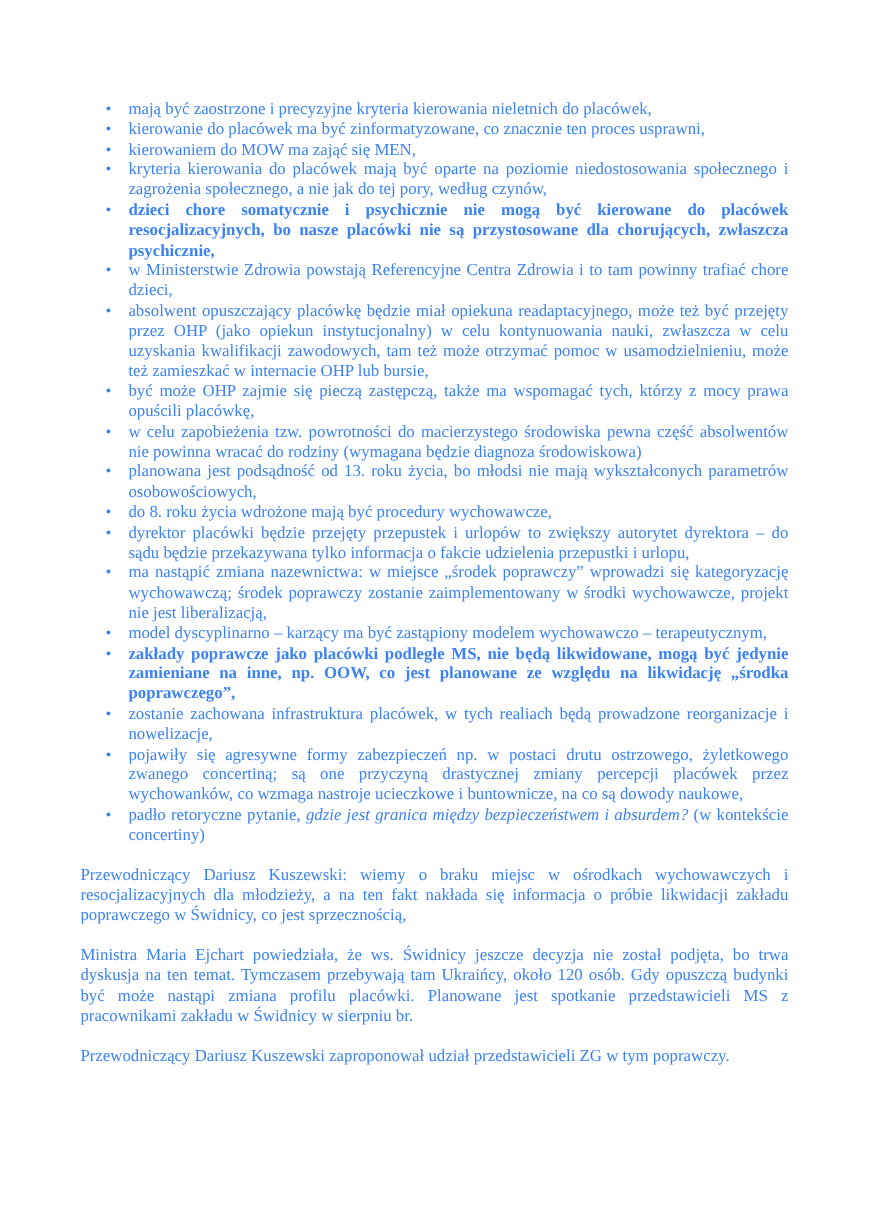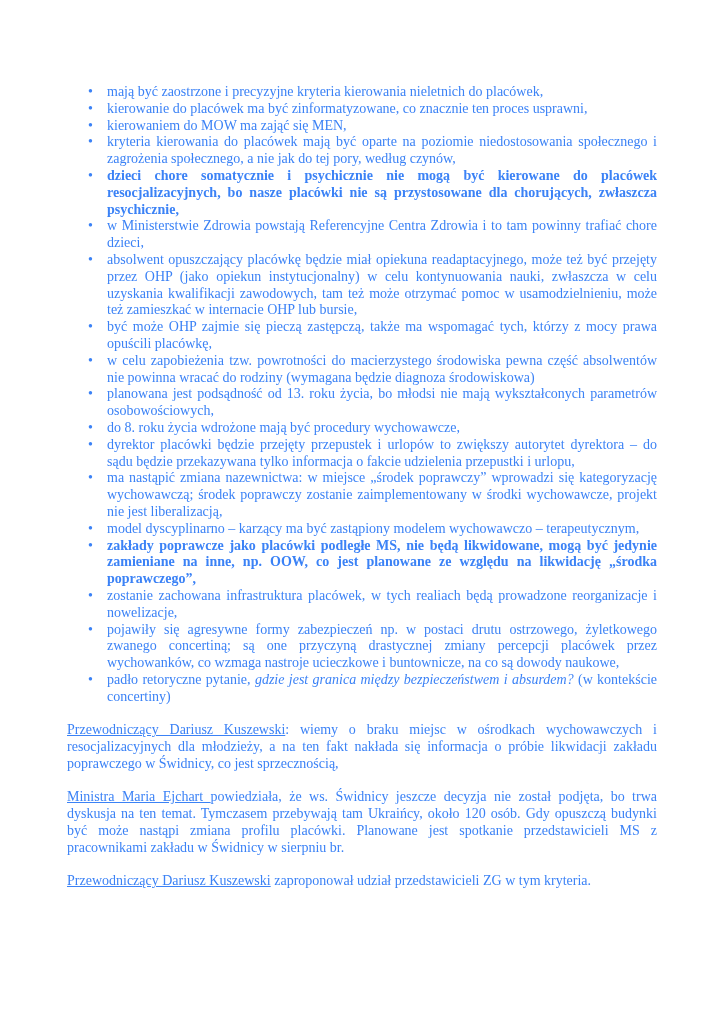--- a/index.html
+++ b/index.html
@@ -41,21 +41,21 @@
     left: 21px;
     top: 0;
   }
   .paragraphs p {
     margin: 16.8px 0 0 0;
     text-align: justify;
   }
   .run.normal    { font-weight: normal; font-style: normal; text-decoration: none; }
   .run.bold      { font-weight: bold; margin-top: 42px; }
   .run.italic    { font-style: italic; }
-  .run.underline { text-decoration: underline; }
+  .run.underline { }
 </style>
 </head>
 <body>
 
 <div class="page">
   <div class="content">
     <ul class="bullet-list" id="bullet-list">
         <li><span class="run normal">mają być zaostrzone i precyzyjne kryteria kierowania nieletnich do placówek,</span></li>
         <li><span class="run normal">kierowanie do placówek ma być zinformatyzowane, co znacznie ten proces usprawni,</span></li>
         <li><span class="run normal">kierowaniem do MOW ma zająć się MEN,</span></li>
@@ -71,16 +71,16 @@
         <li><span class="run normal">ma nastąpić zmiana nazewnictwa: w miejsce „środek poprawczy” wprowadzi się kategoryzację wychowawczą; środek poprawczy zostanie zaimplementowany w środki wychowawcze, projekt nie jest liberalizacją,</span></li>
         <li><span class="run normal">model dyscyplinarno – karzący ma być zastąpiony modelem wychowawczo – terapeutycznym,</span></li>
         <li><span class="run bold">zakłady poprawcze jako placówki podległe MS, nie będą likwidowane, mogą być jedynie zamieniane na inne, np. OOW, co jest planowane ze względu na likwidację „środka poprawczego”,</span></li>
         <li><span class="run normal">zostanie zachowana infrastruktura placówek, w tych realiach będą prowadzone reorganizacje i nowelizacje,</span></li>
         <li><span class="run normal">pojawiły się agresywne formy zabezpieczeń np. w postaci drutu ostrzowego, żyletkowego zwanego concertiną; są one przyczyną drastycznej zmiany percepcji placówek przez wychowanków, co wzmaga nastroje ucieczkowe i buntownicze, na co są dowody naukowe,</span></li>
         <li><span class="run normal">padło retoryczne pytanie, </span><span class="run italic">gdzie jest granica między bezpieczeństwem i absurdem?</span><span class="run normal"> (w kontekście concertiny)</span></li>
       </ul>
     <div class="paragraphs" id="paragraphs">
         <p><span class="run underline">Przewodniczący Dariusz Kuszewski</span><span class="run normal">: wiemy o braku miejsc w ośrodkach wychowawczych i resocjalizacyjnych dla młodzieży, a na ten fakt nakłada się informacja o próbie likwidacji zakładu poprawczego w Świdnicy, co jest sprzecznością,</span></p>
         <p><span class="run underline">Ministra Maria Ejchart </span><span class="run normal">powiedziała, że ws. Świdnicy jeszcze decyzja nie został podjęta, bo trwa dyskusja na ten temat. Tymczasem przebywają tam Ukraińcy, około 120 osób. Gdy opuszczą budynki być może nastąpi zmiana profilu placówki. Planowane jest spotkanie przedstawicieli MS z pracownikami zakładu w Świdnicy w sierpniu br.</span></p>
-        <p><span class="run underline">Przewodniczący Dariusz Kuszewski</span><span class="run normal"> zaproponował udział przedstawicieli ZG w tym kryteria.</span></p>
+        <p><span class="run underline">Przewodniczący Dariusz Kuszewski</span><span class="run normal"> zaproponował udział przedstawicieli ZG w tym poprawczy.</span></p>
       </div>
   </div>
 </div>
 
 </body></html>

